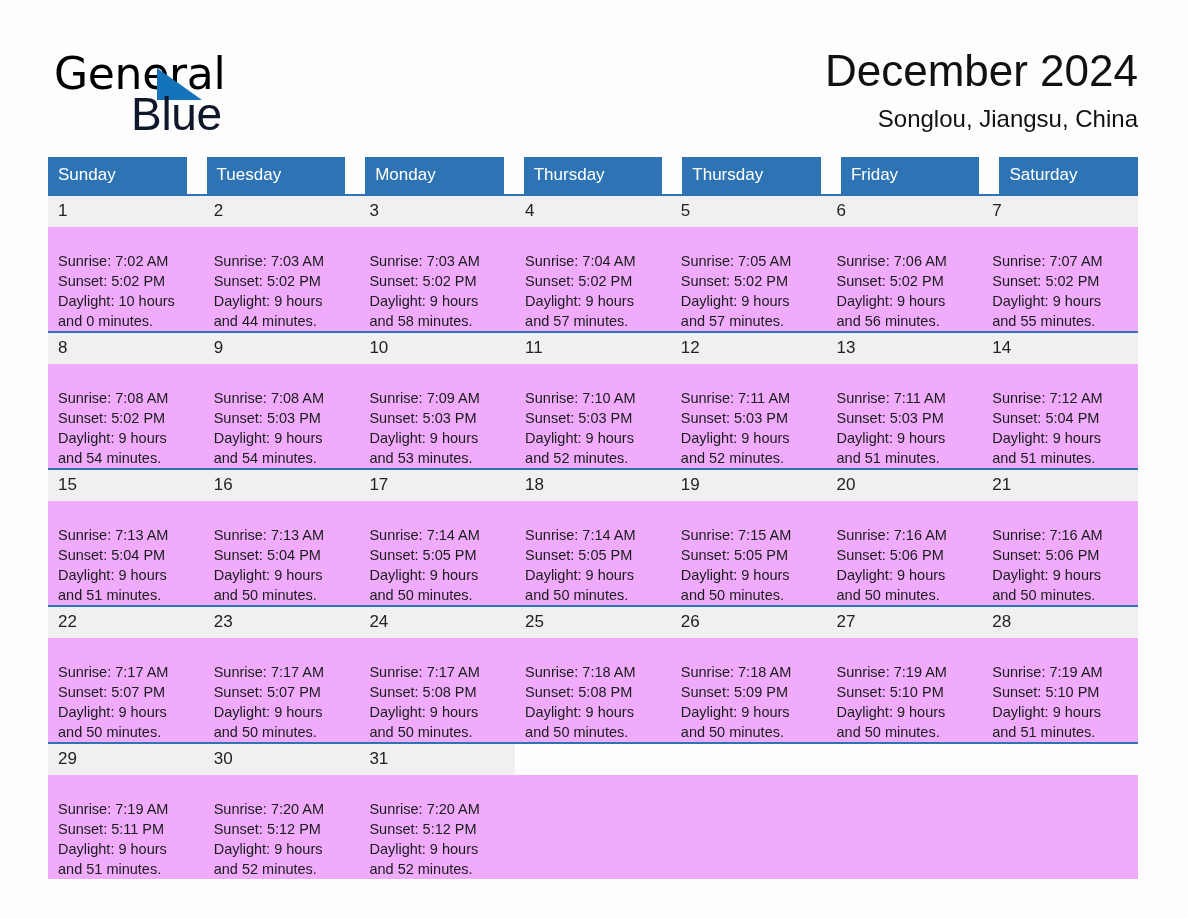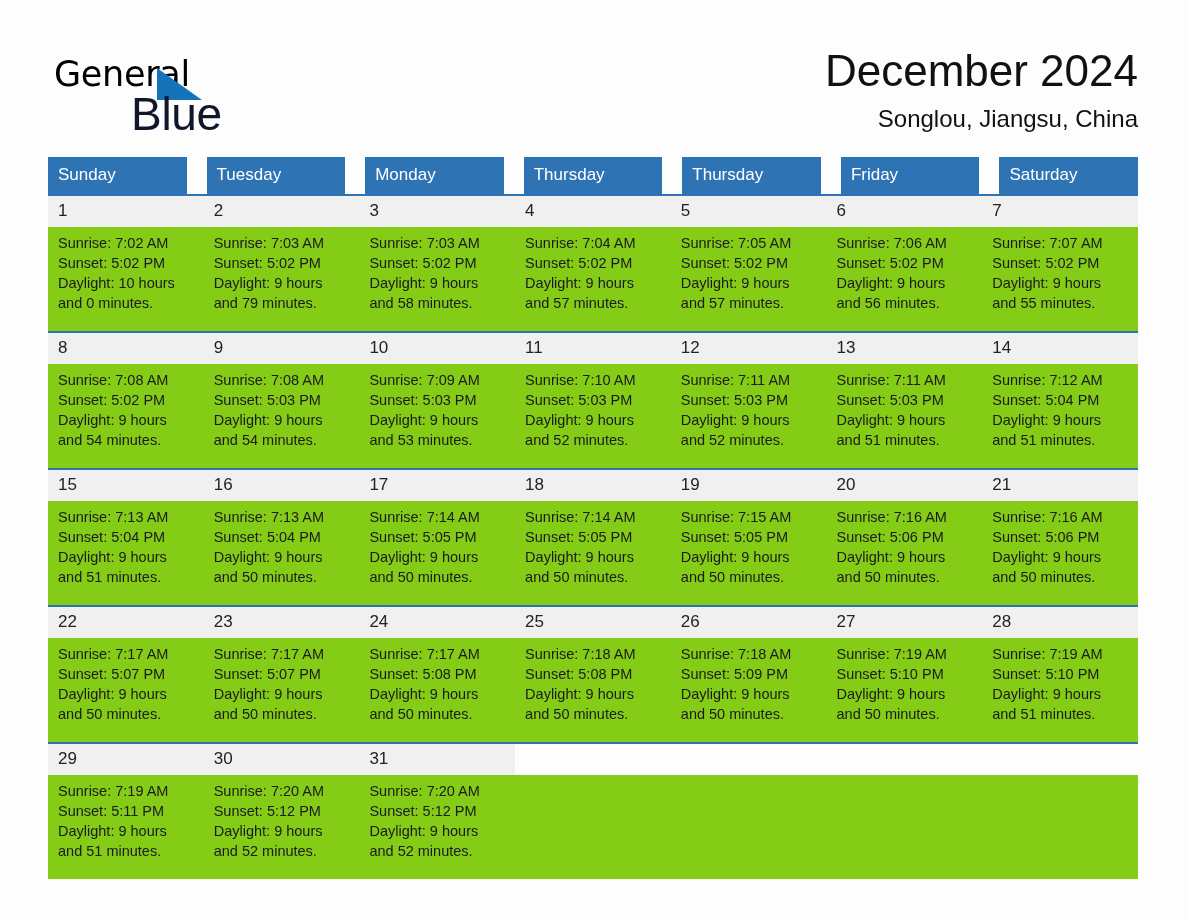--- a/index.html
+++ b/index.html
@@ -35,21 +35,21 @@
     position: absolute;
     left: 6px;
     top: 10px;
     width: 300px;
     height: 92px;
   }
   .logo-general {
     position: absolute;
     left: 0;
     top: 0;
-    font-size: 35px;
+    font-size: 44px;
     letter-spacing: -0.3px;
     color: #000000;
     font-family: "DejaVu Sans", sans-serif;
     font-weight: 400;
     line-height: 44px;
   }
   .logo-tri {
     position: absolute;
     left: 103px;
     top: 16px;
@@ -143,22 +143,23 @@
     padding: 5px 0 6px 10px;
     height: 31px;
   }
   .daynum.empty {
     background: #fdfdfd;
   }
 
   .detail-strip {
     display: flex;
     width: 100%;
-    background: #84cc16;
+    background: #f0abfc;
     height: 104px;
+    align-items: flex-end;
   }
   .detail {
     width: 155.71px;
     box-sizing: border-box;
     padding: 6px 6px 0 10px;
     font-size: 14.5px;
     line-height: 20px;
     color: #1b1b1b;
   }
   .detail div {
@@ -215,21 +216,21 @@
         <div class="detail">
           <div>Sunrise: 7:02 AM</div>
           <div>Sunset: 5:02 PM</div>
           <div>Daylight: 10 hours</div>
           <div>and 0 minutes.</div>
         </div>
         <div class="detail">
           <div>Sunrise: 7:03 AM</div>
           <div>Sunset: 5:02 PM</div>
           <div>Daylight: 9 hours</div>
-          <div>and 79 minutes.</div>
+          <div>and 44 minutes.</div>
         </div>
         <div class="detail">
           <div>Sunrise: 7:03 AM</div>
           <div>Sunset: 5:02 PM</div>
           <div>Daylight: 9 hours</div>
           <div>and 58 minutes.</div>
         </div>
         <div class="detail">
           <div>Sunrise: 7:04 AM</div>
           <div>Sunset: 5:02 PM</div>

